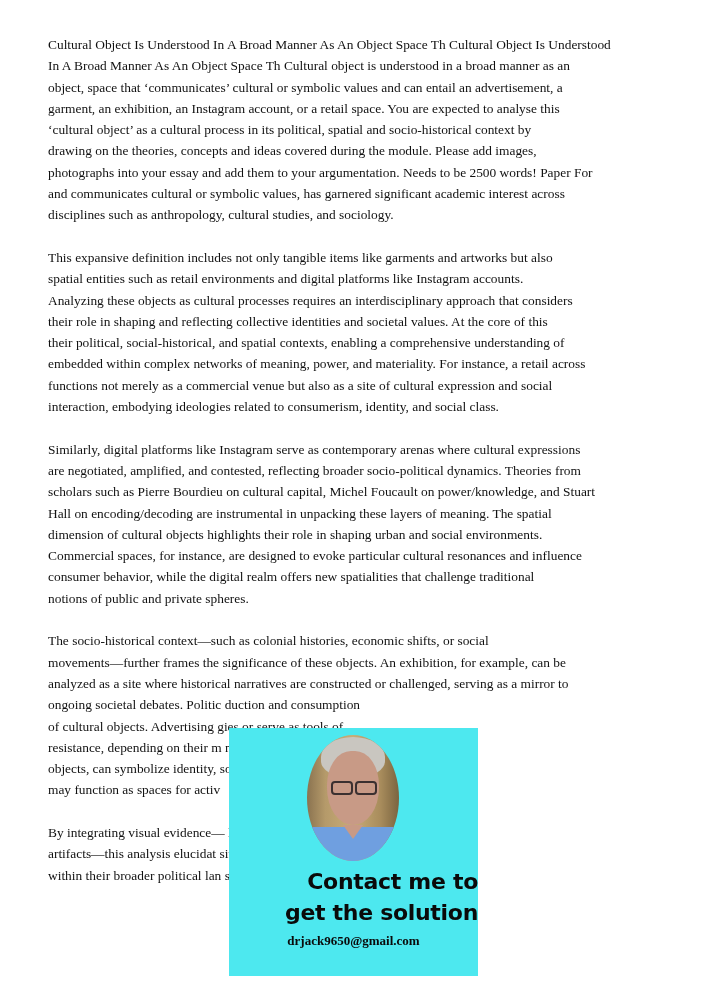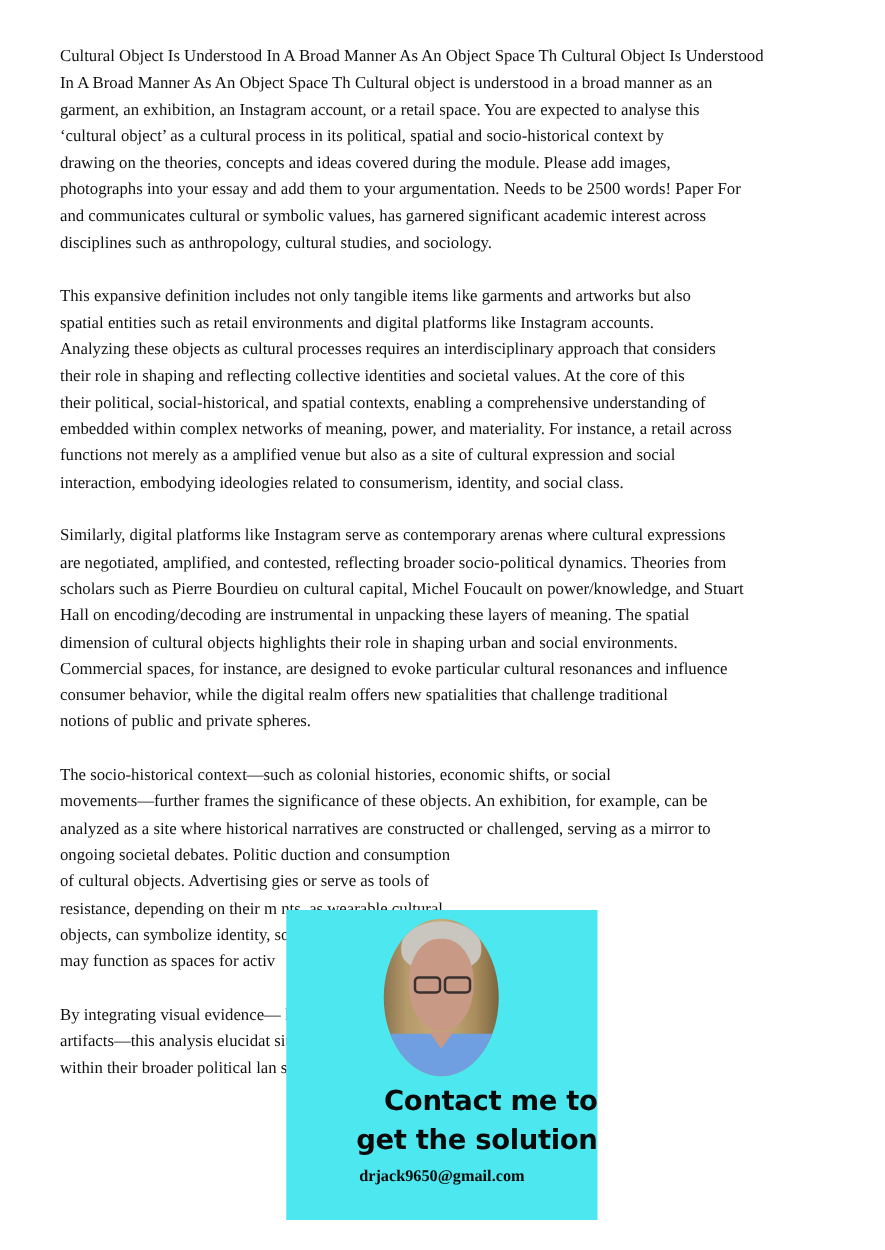--- a/index.html
+++ b/index.html
@@ -105,35 +105,36 @@
     color: #0a0a0a;
   }
 </style>
 </head>
 <body>
 
 <div class="page">
   <p class="para">
     <span class="line">Cultural Object Is Understood In A Broad Manner As An Object Space Th Cultural Object Is Understood</span>
     <span class="line">In A Broad Manner As An Object Space Th Cultural object is understood in a broad manner as an</span>
+    <span class="line">object, space that ‘communicates’ cultural or symbolic values and can entail an advertisement, a</span>
     <span class="line">garment, an exhibition, an Instagram account, or a retail space. You are expected to analyse this</span>
     <span class="line">‘cultural object’ as a cultural process in its political, spatial and socio-historical context by</span>
     <span class="line">drawing on the theories, concepts and ideas covered during the module. Please add images,</span>
     <span class="line">photographs into your essay and add them to your argumentation. Needs to be 2500 words! Paper For</span>
     <span class="line">and communicates cultural or symbolic values, has garnered significant academic interest across</span>
     <span class="line">disciplines such as anthropology, cultural studies, and sociology.</span>
   </p>
   <p class="para">
     <span class="line">This expansive definition includes not only tangible items like garments and artworks but also</span>
     <span class="line">spatial entities such as retail environments and digital platforms like Instagram accounts.</span>
     <span class="line">Analyzing these objects as cultural processes requires an interdisciplinary approach that considers</span>
     <span class="line">their role in shaping and reflecting collective identities and societal values. At the core of this</span>
     <span class="line">their political, social-historical, and spatial contexts, enabling a comprehensive understanding of</span>
     <span class="line">embedded within complex networks of meaning, power, and materiality. For instance, a retail across</span>
-    <span class="line">functions not merely as a amplified venue but also as a site of cultural expression and social</span>
+    <span class="line">functions not merely as a commercial venue but also as a site of cultural expression and social</span>
     <span class="line">interaction, embodying ideologies related to consumerism, identity, and social class.</span>
   </p>
   <p class="para">
     <span class="line">Similarly, digital platforms like Instagram serve as contemporary arenas where cultural expressions</span>
     <span class="line">are negotiated, amplified, and contested, reflecting broader socio-political dynamics. Theories from</span>
     <span class="line">scholars such as Pierre Bourdieu on cultural capital, Michel Foucault on power/knowledge, and Stuart</span>
     <span class="line">Hall on encoding/decoding are instrumental in unpacking these layers of meaning. The spatial</span>
     <span class="line">dimension of cultural objects highlights their role in shaping urban and social environments.</span>
     <span class="line">Commercial spaces, for instance, are designed to evoke particular cultural resonances and influence</span>
     <span class="line">consumer behavior, while the digital realm offers new spatialities that challenge traditional</span>

